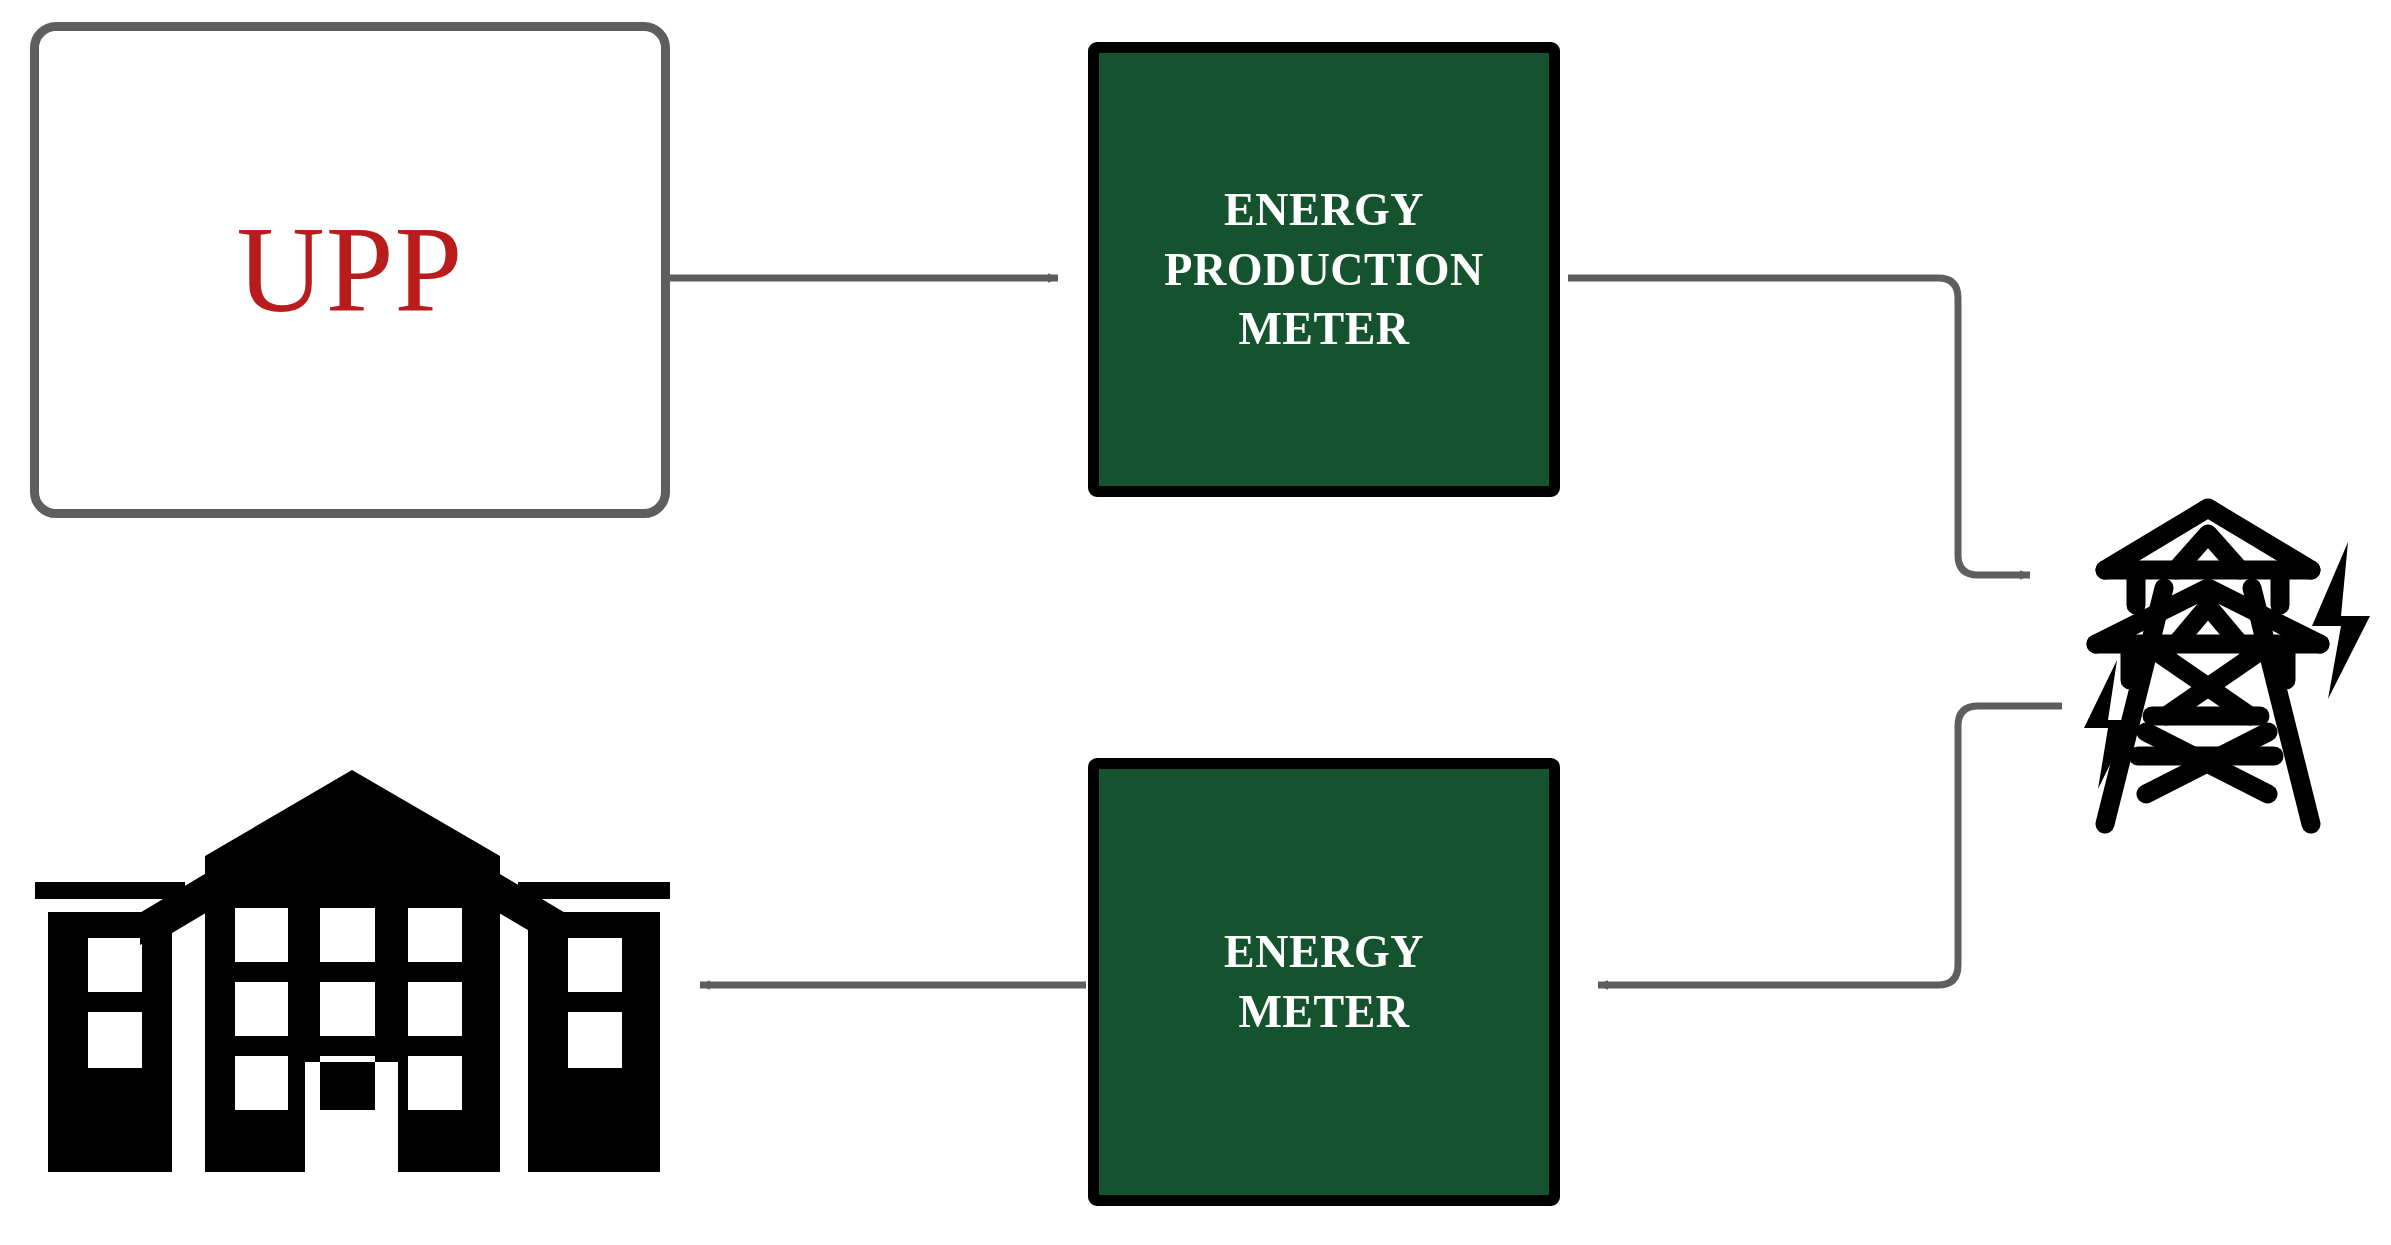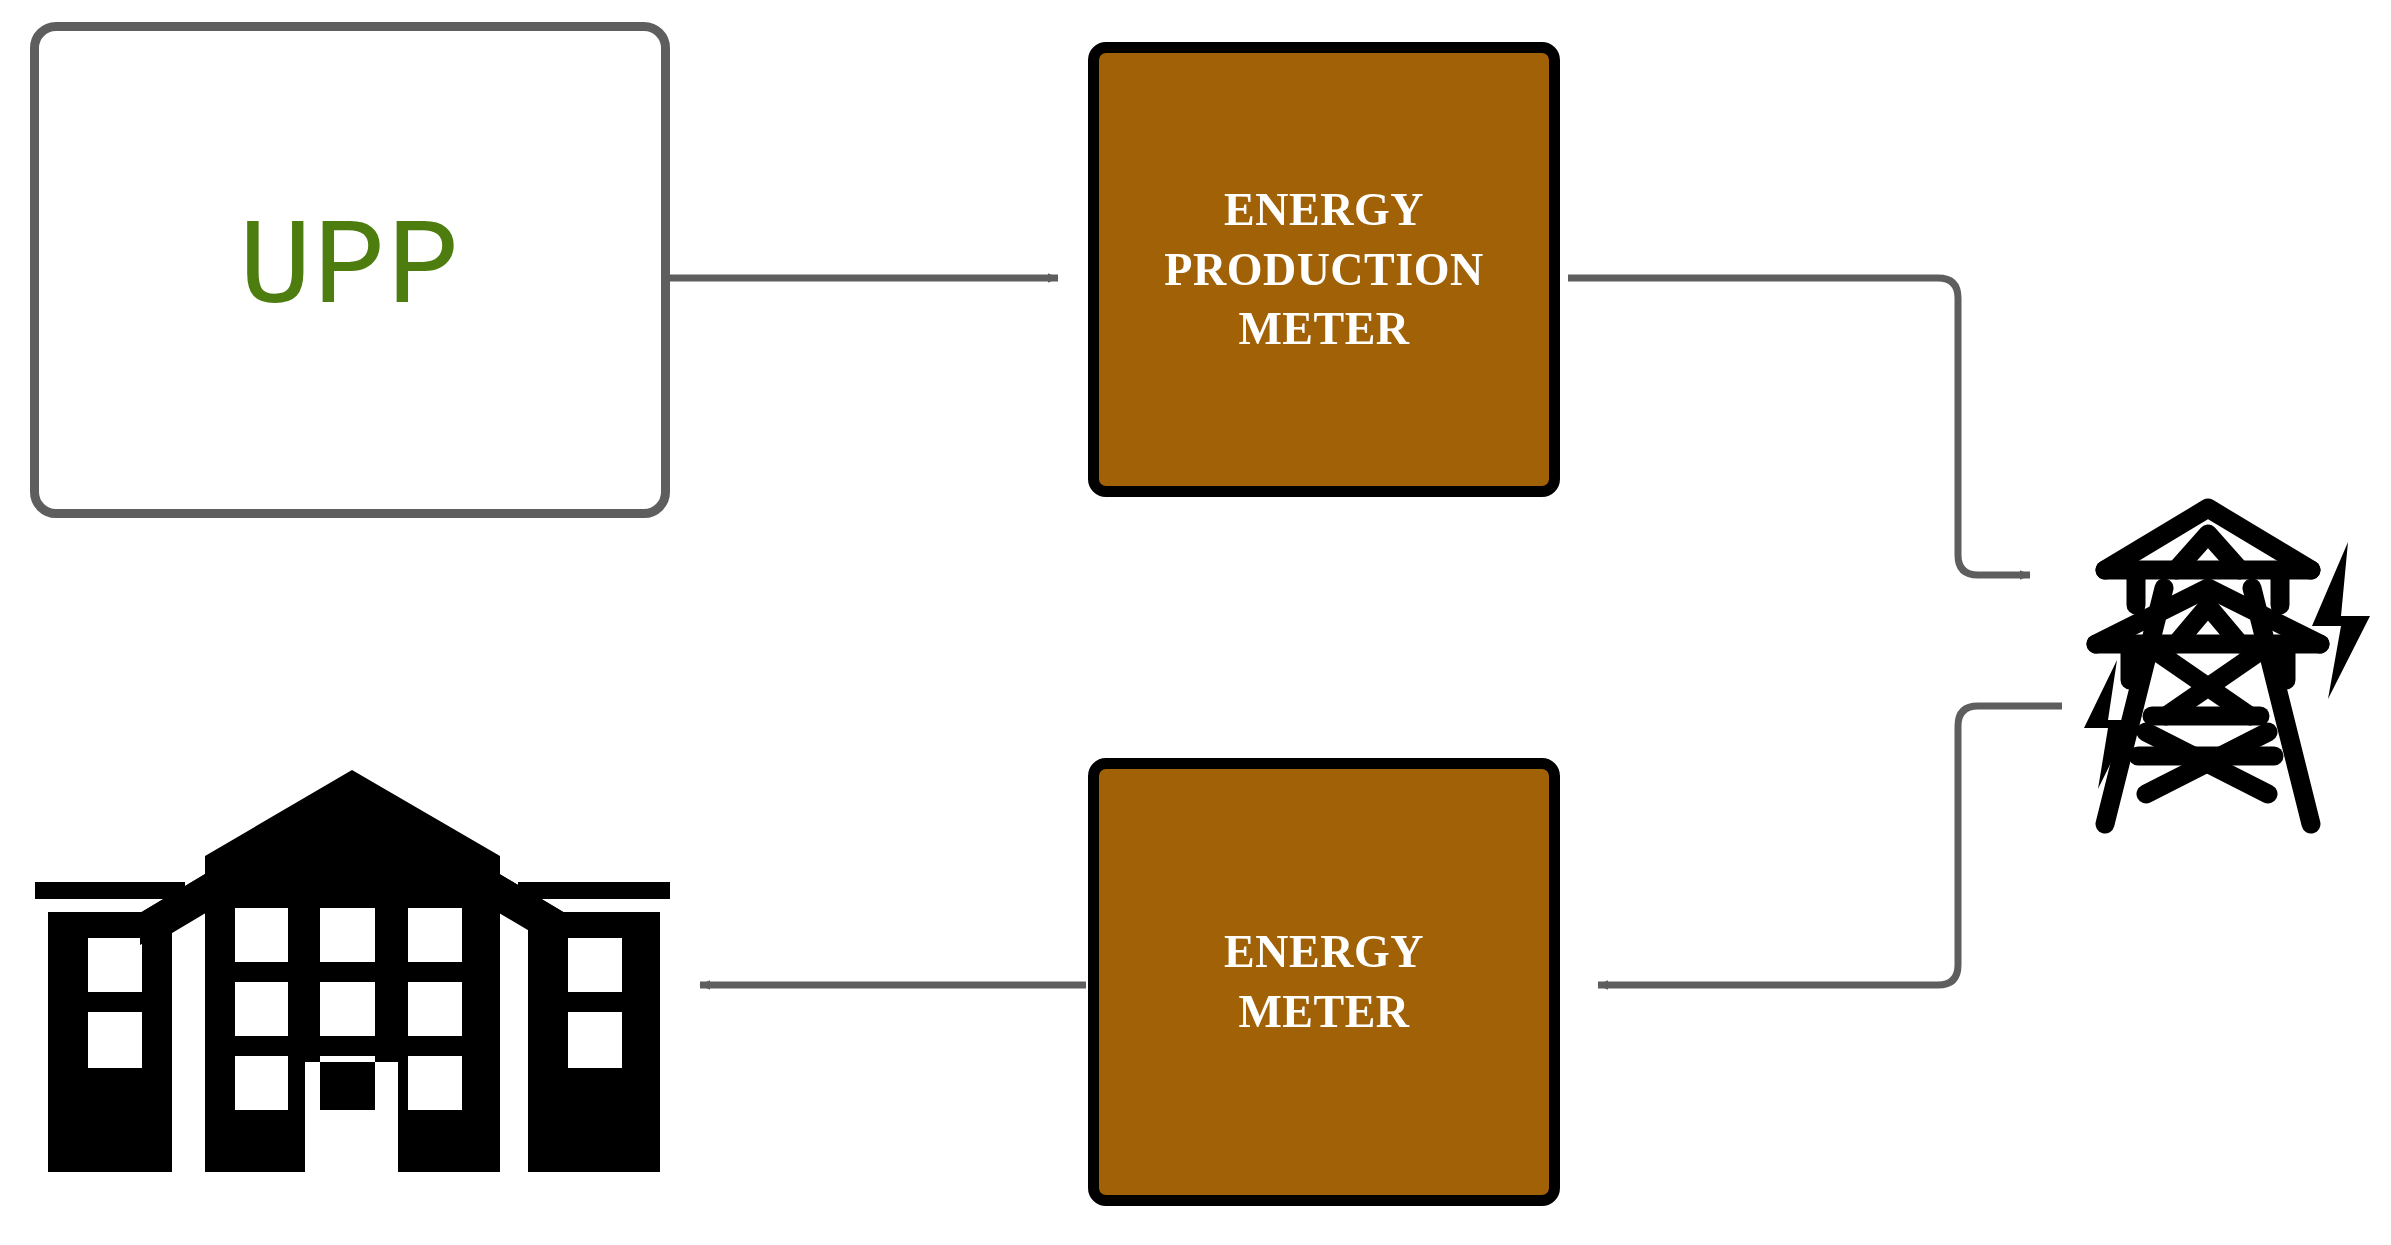--- a/index.html
+++ b/index.html
@@ -27,32 +27,32 @@
   #upp-node {
     left: 30px;
     top: 22px;
     width: 640px;
     height: 496px;
     background: #ffffff;
     border: 9px solid #5e5e5e;
     border-radius: 26px;
   }
   #upp-label {
-    font-family: Liberation Mono, monospace;
+    font-family: Liberation Serif, serif;
     font-size: 122px;
     font-weight: 400;
-    color: #4d7c0f;
+    color: #b91c1c;
     letter-spacing: 1px;
     line-height: 1;
   }
   
   .meter-box {
-    background: #a16207;
+    background: #14532d;
     border: 11px solid #000000;
-    border-radius: 18px;
+    border-radius: 9px;
   }
   #production-meter {
     left: 1088px;
     top: 42px;
     width: 472px;
     height: 455px;
   }
   #consumption-meter {
     left: 1088px;
     top: 758px;

